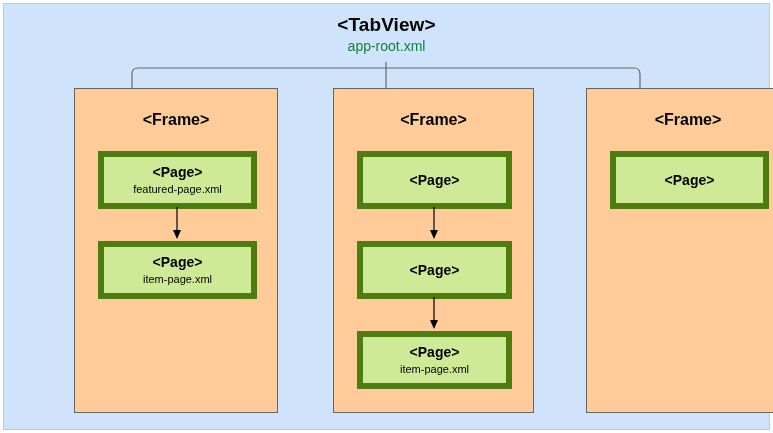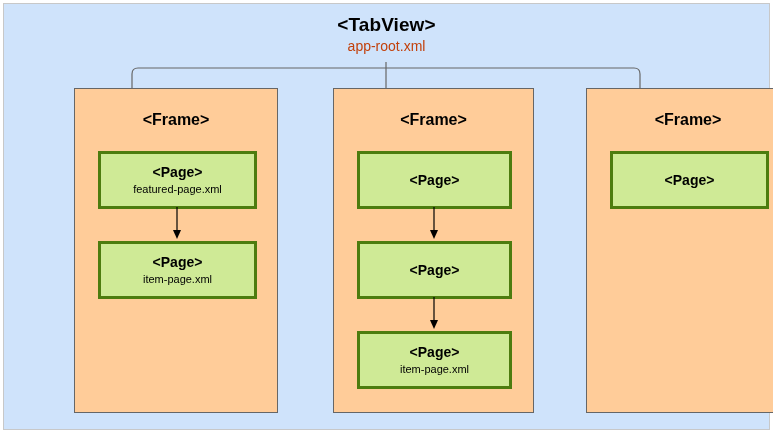--- a/index.html
+++ b/index.html
@@ -46,21 +46,21 @@
   #root-title .tag {
     display: block;
     font-size: 19px;
     font-weight: bold;
     color: #000000;
     letter-spacing: 0.1px;
   }
   #root-title .file {
     display: block;
     font-size: 14px;
-    color: #c2410c;
+    color: #15803d;
     margin-top: 2px;
   }
 
   
   #connector {
     position: absolute;
     left: 0;
     top: 50px;
     width: 773px;
     height: 48px;
@@ -87,21 +87,21 @@
     font-size: 16px;
     font-weight: bold;
     color: #000000;
   }
 
   
   .page-box {
     position: absolute;
     box-sizing: border-box;
     background: #cfea96;
-    border: 3px solid #4d7c0f;
+    border: 6px solid #4d7c0f;
     display: flex;
     flex-direction: column;
     align-items: center;
     justify-content: center;
     line-height: 1.2;
   }
   .page-box .tag {
     font-size: 14px;
     font-weight: bold;
     color: #000000;

